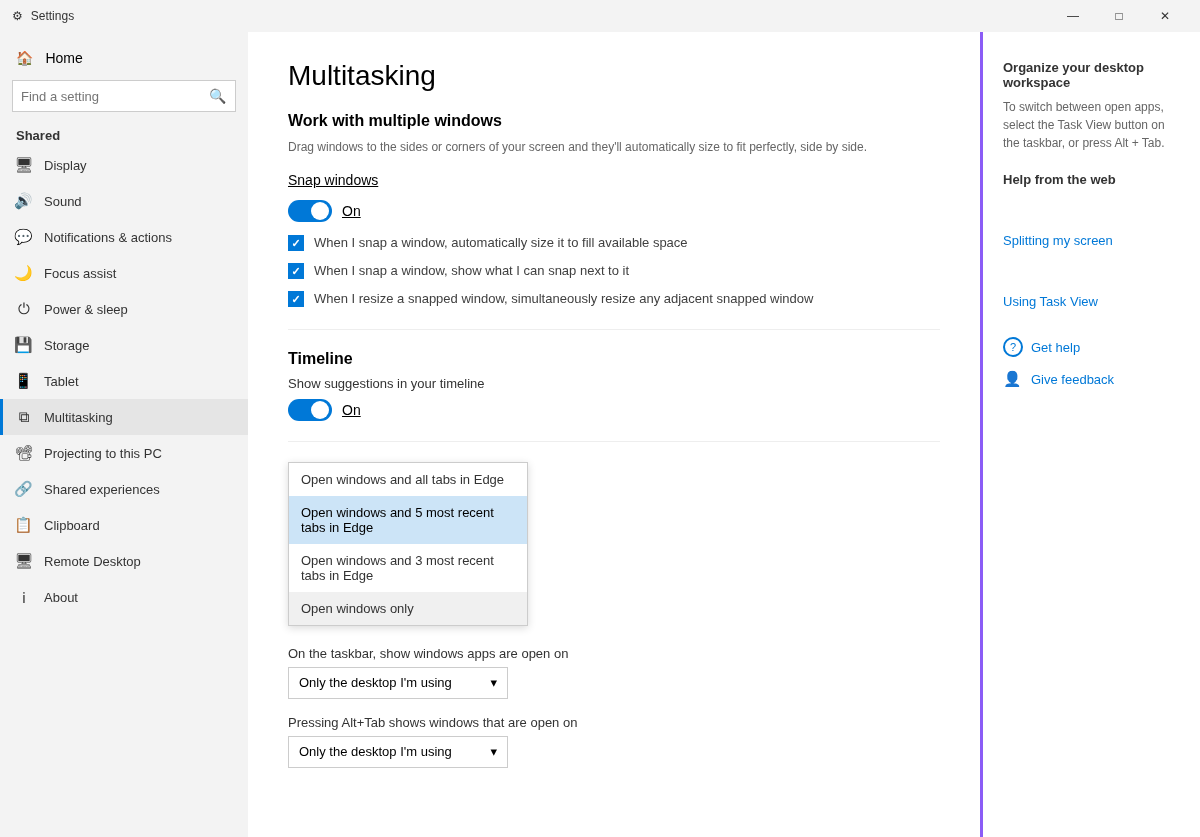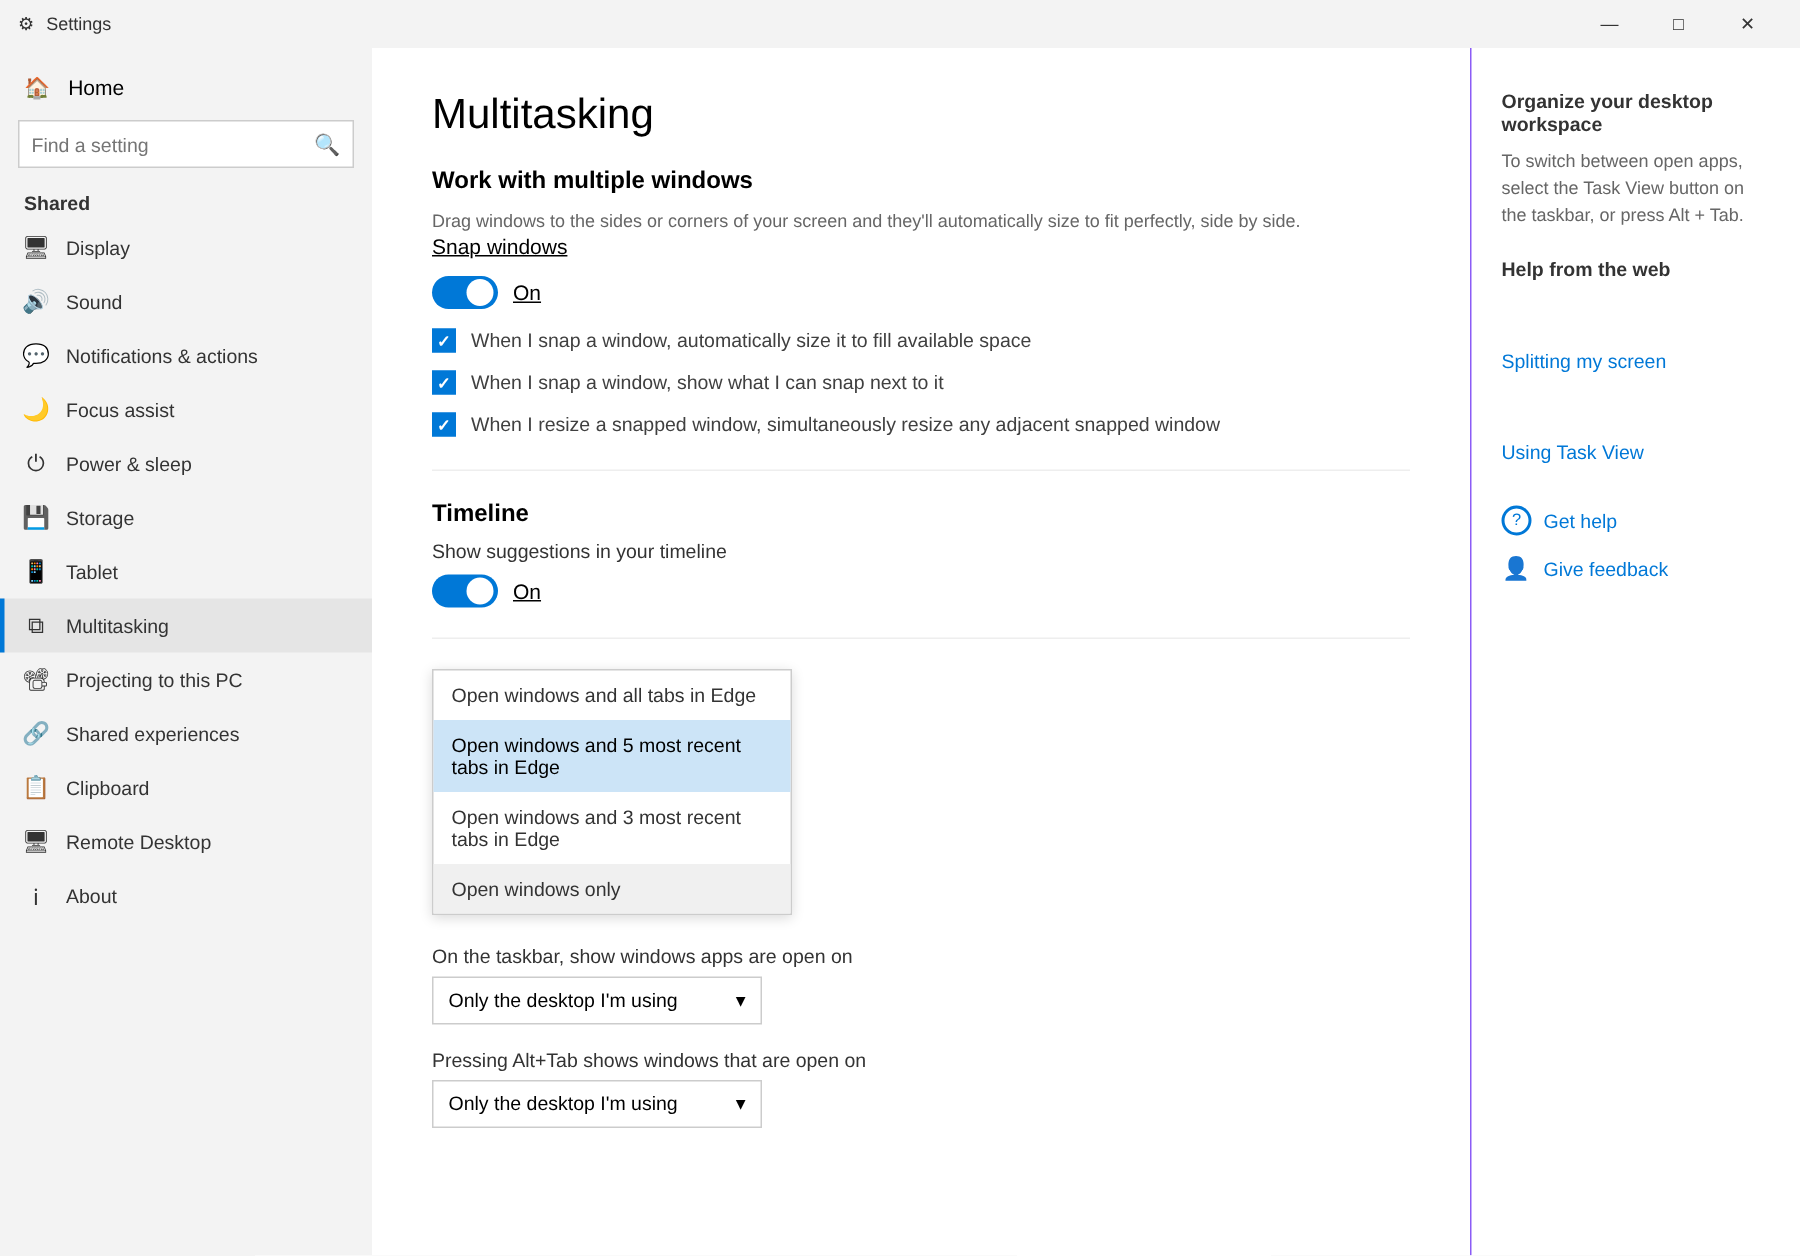--- a/index.html
+++ b/index.html
@@ -65,21 +65,21 @@
     
     .main-content {
       flex: 1;
       overflow-y: auto;
       padding: 28px 40px;
       background: #fff;
     }
     .page-title { font-size: 28px; font-weight: 300; margin-bottom: 20px; color: #000; }
 
     .section-title { font-size: 16px; font-weight: 600; margin-bottom: 8px; }
-    .section-desc { font-size: 12px; color: #666; margin-bottom: 0; line-height: 1.5; max-width: 600px; }
+    .section-desc { font-size: 12px; color: #666; margin-bottom: 16px; line-height: 1.5; max-width: 600px; }
 
     
     .toggle-row { display: flex; align-items: center; gap: 10px; margin-bottom: 12px; text-decoration: underline; }
     .toggle {
       width: 44px; height: 22px; background: #0078d7; border-radius: 11px;
       position: relative; cursor: pointer; flex-shrink: 0;
     }
     .toggle .knob {
       width: 18px; height: 18px; background: #fff; border-radius: 50%;
       position: absolute; top: 2px; right: 3px;
@@ -122,21 +122,21 @@
       color: #333;
     }
     .alt-tab-option.selected { background: #cce4f7; color: #000; }
     .alt-tab-option.hovered-option { background: #f0f0f0; }
 
     
     .right-panel {
       width: 220px;
       padding: 28px 20px;
       background: #fff;
-      border-left: 1px solid #8b5cf6;
+      border-left: 3px solid #8b5cf6;
       flex-shrink: 0;
       overflow-y: auto;
     }
     .right-section-title { font-size: 13px; font-weight: 600; margin-bottom: 8px; color: #333; }
     .right-section-desc { font-size: 12px; color: #666; line-height: 1.5; margin-bottom: 20px; }
     .right-link { font-size: 13px; color: #0078d7; cursor: pointer; display: block; margin-bottom: 8px; text-decoration: none; margin-top: 46px; }
     .right-action { display: flex; align-items: center; gap: 8px; color: #0078d7; cursor: pointer; margin-bottom: 12px; font-size: 13px; }
     .icon-circle { width: 20px; height: 20px; border-radius: 50%; border: 2px solid #0078d7; display: flex; align-items: center; justify-content: center; font-size: 11px; color: #0078d7; }
     .icon-person { width: 20px; height: 20px; display: flex; align-items: center; justify-content: center; font-size: 15px; color: #0078d7; }
   </style>

